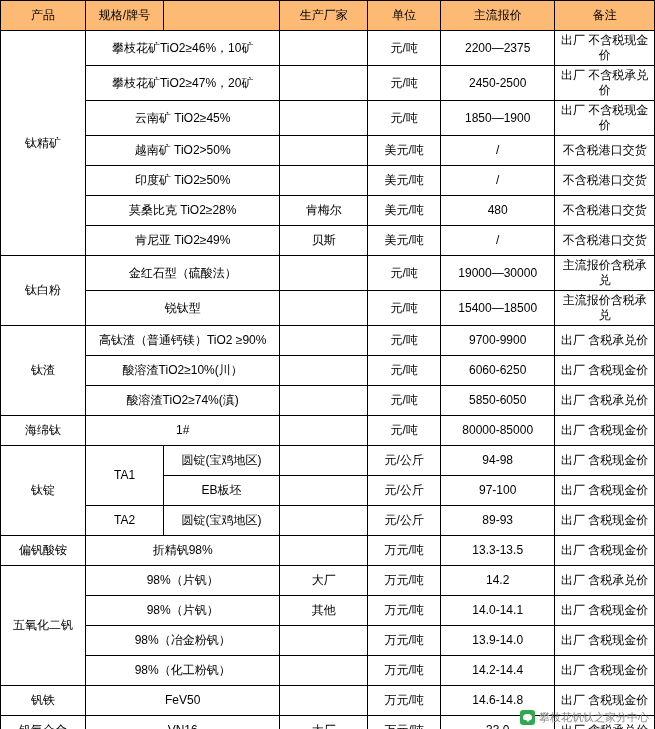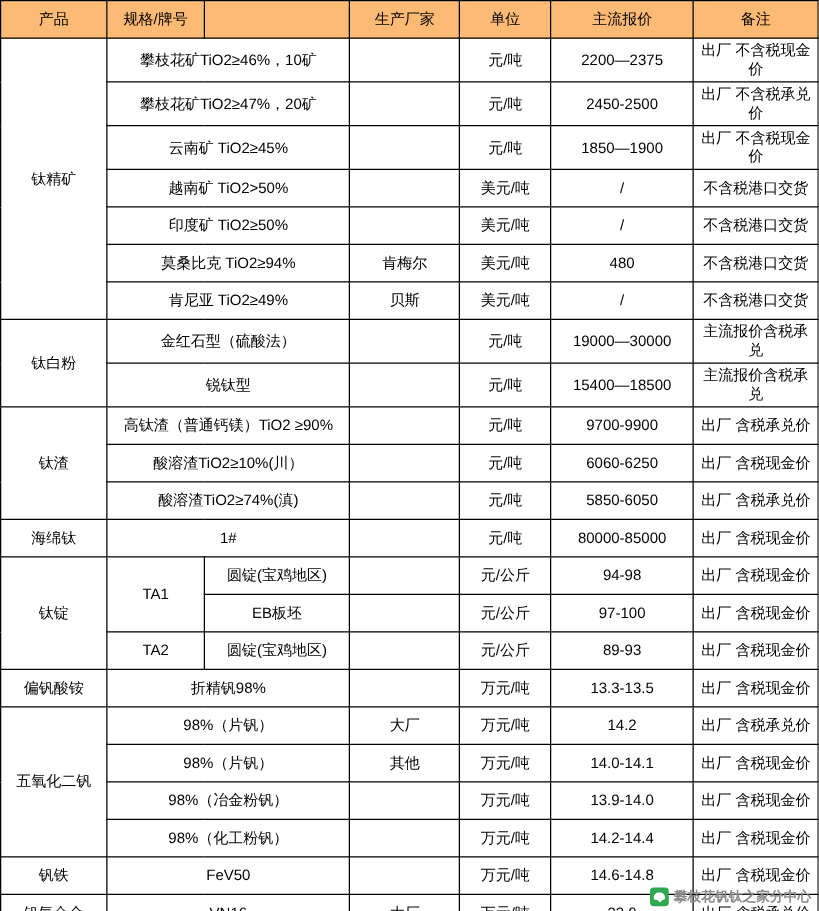--- a/index.html
+++ b/index.html
@@ -49,21 +49,20 @@
   }
   .watermark {
     position: absolute;
     right: 6px;
     bottom: 4px;
     display: flex;
     align-items: center;
     gap: 4px;
     font-size: 11px;
     color: #8a8a8a;
-    font-weight: bold;
   }
   .wm-logo {
     width: 15px; height: 15px;
     border-radius: 3px;
     background: #2fa84f;
     position: relative;
     flex: 0 0 auto;
   }
   .wm-logo::before {
     content: "";
@@ -129,21 +128,21 @@
         <td>不含税港口交货</td>
       </tr>
       <tr>
         <td class="left" colspan="2">印度矿 TiO2≥50%</td>
         <td></td>
         <td>美元/吨</td>
         <td>/</td>
         <td>不含税港口交货</td>
       </tr>
       <tr>
-        <td class="left" colspan="2">莫桑比克 TiO2≥94%</td>
+        <td class="left" colspan="2">莫桑比克 TiO2≥28%</td>
         <td>肯梅尔</td>
         <td>美元/吨</td>
         <td>480</td>
         <td>不含税港口交货</td>
       </tr>
       <tr>
         <td class="left" colspan="2">肯尼亚 TiO2≥49%</td>
         <td>贝斯</td>
         <td>美元/吨</td>
         <td>/</td>

